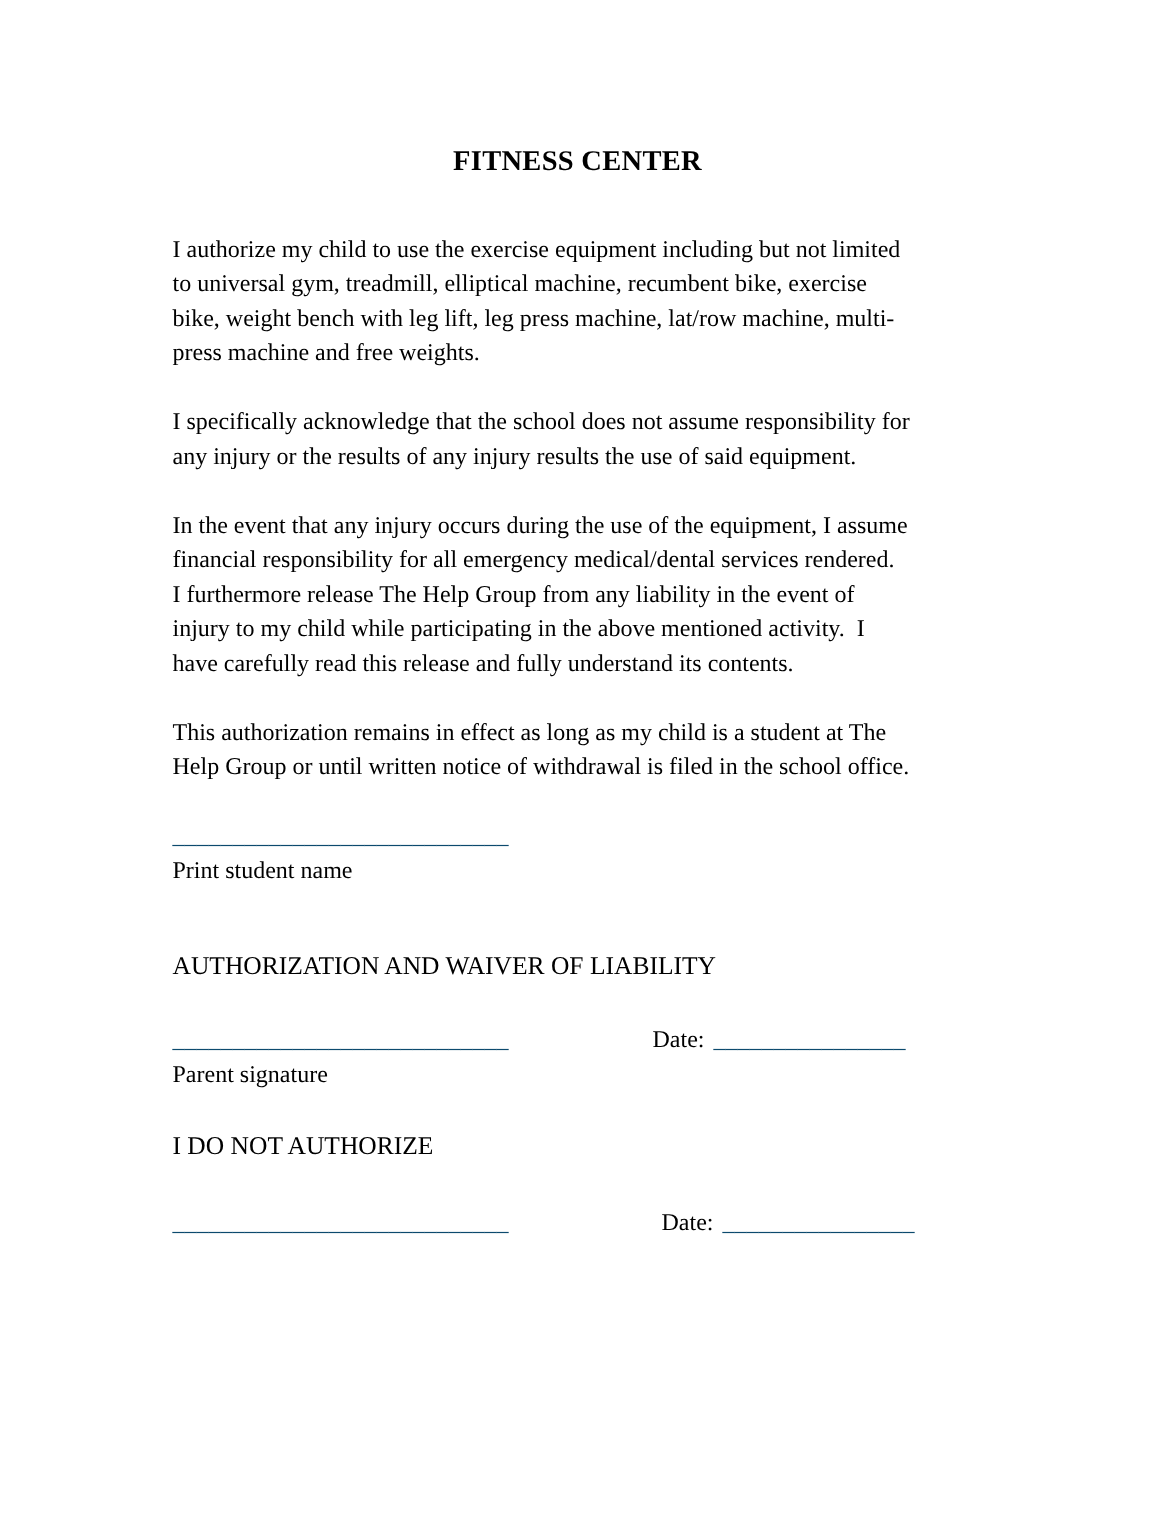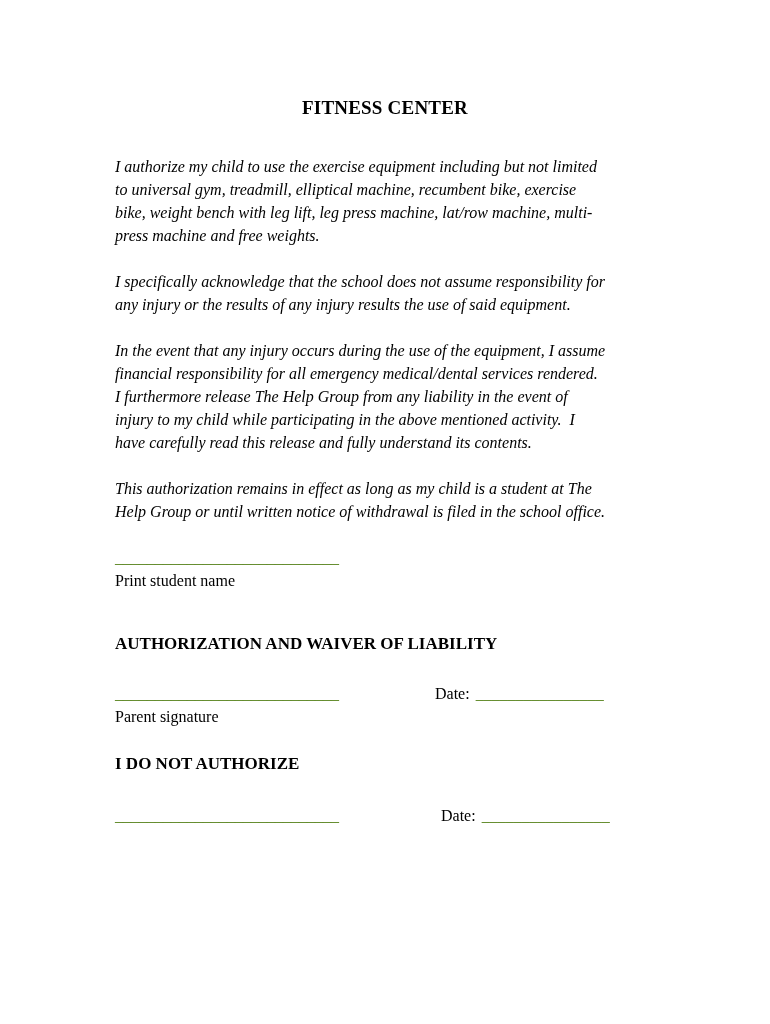--- a/index.html
+++ b/index.html
@@ -28,39 +28,38 @@
     text-align: center;
     font-weight: bold;
     font-size: 19px;
     line-height: 26px;
     margin: 0 0 34px 0;
     letter-spacing: 0.2px;
   }
   p.body-para {
     margin: 0 0 23px 0;
     white-space: pre-wrap;
-    font-style: italic;
   }
   p.body-para.last {
   }
   .field-line {
     display: inline-block;
     letter-spacing: 0;
     white-space: nowrap;
-    color: #4d7c0f;
+    color: #0c4a6e;
     font-family: Liberation Serif, serif;
   }
   .name-field .label,
   .sig-label {
     display: block;
     line-height: 23px;
     font-family: Liberation Serif, serif;
   }
   .section-heading {
-    font-weight: bold;
+    font-weight: normal;
     font-size: 17px;
     line-height: 24px;
     margin: 40px 0 26px 0;
   }
   .section-heading.small {
     margin: 24px 0 28px 0;
   }
   .sig-row {
     display: flex;
     align-items: baseline;

